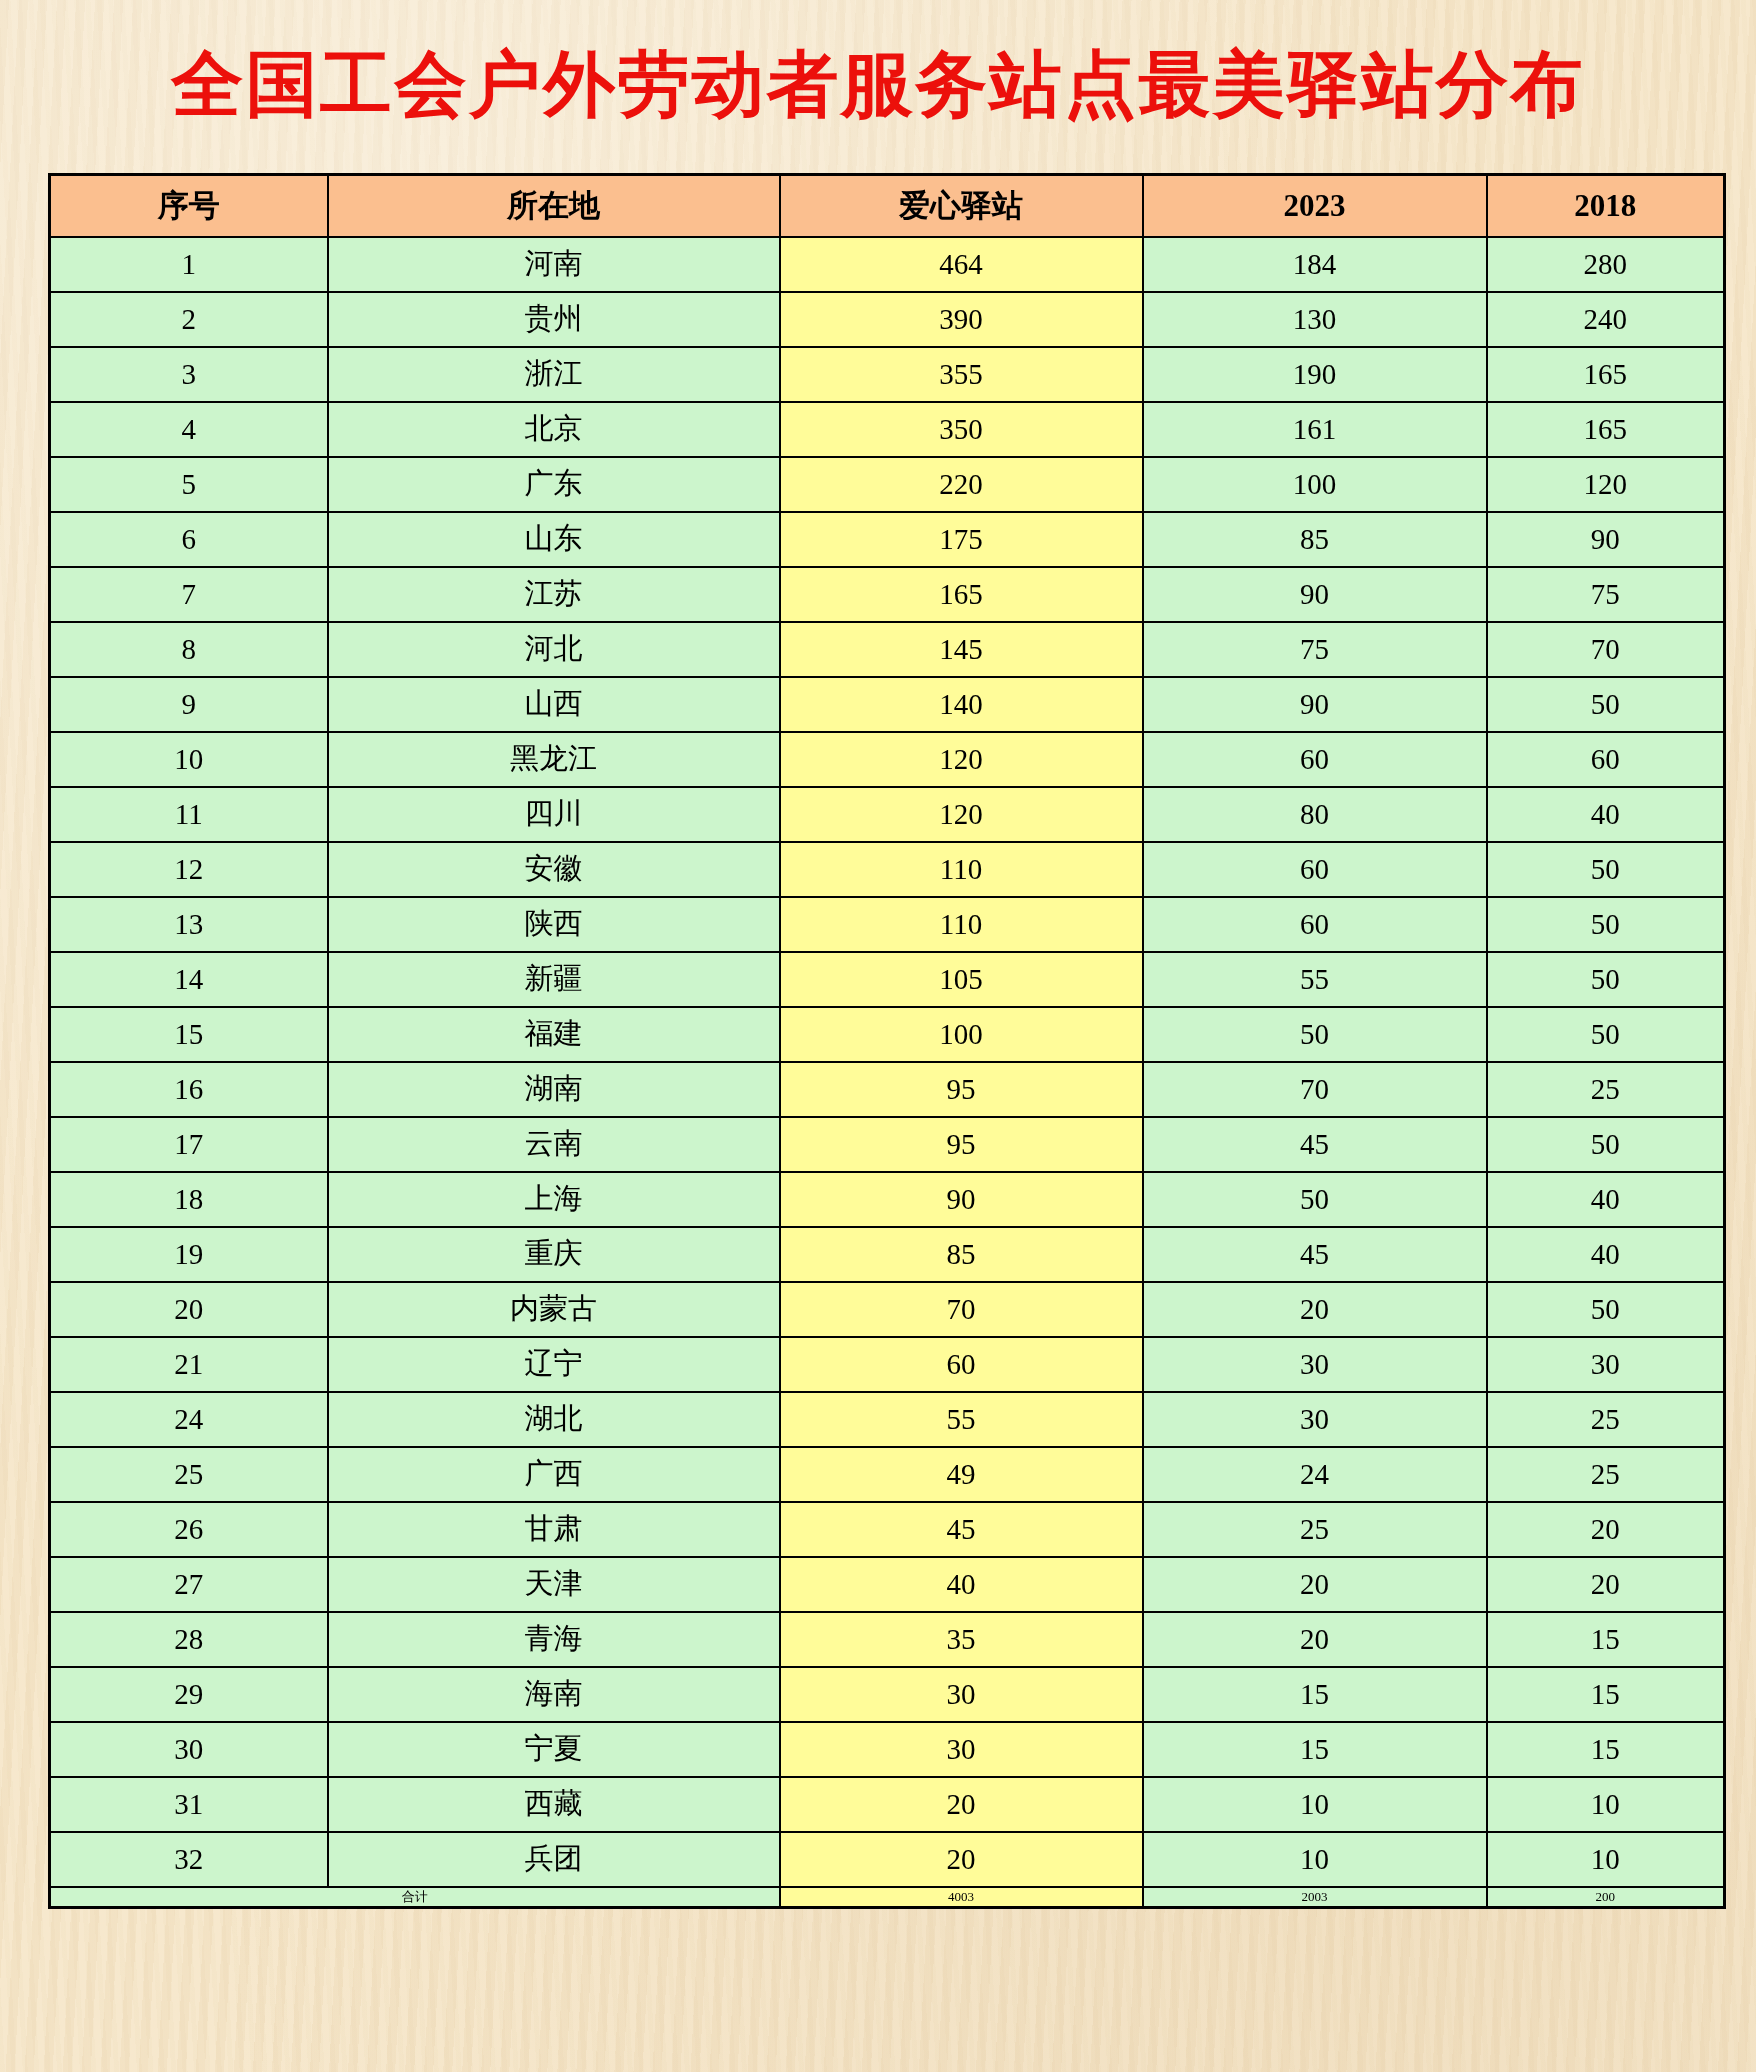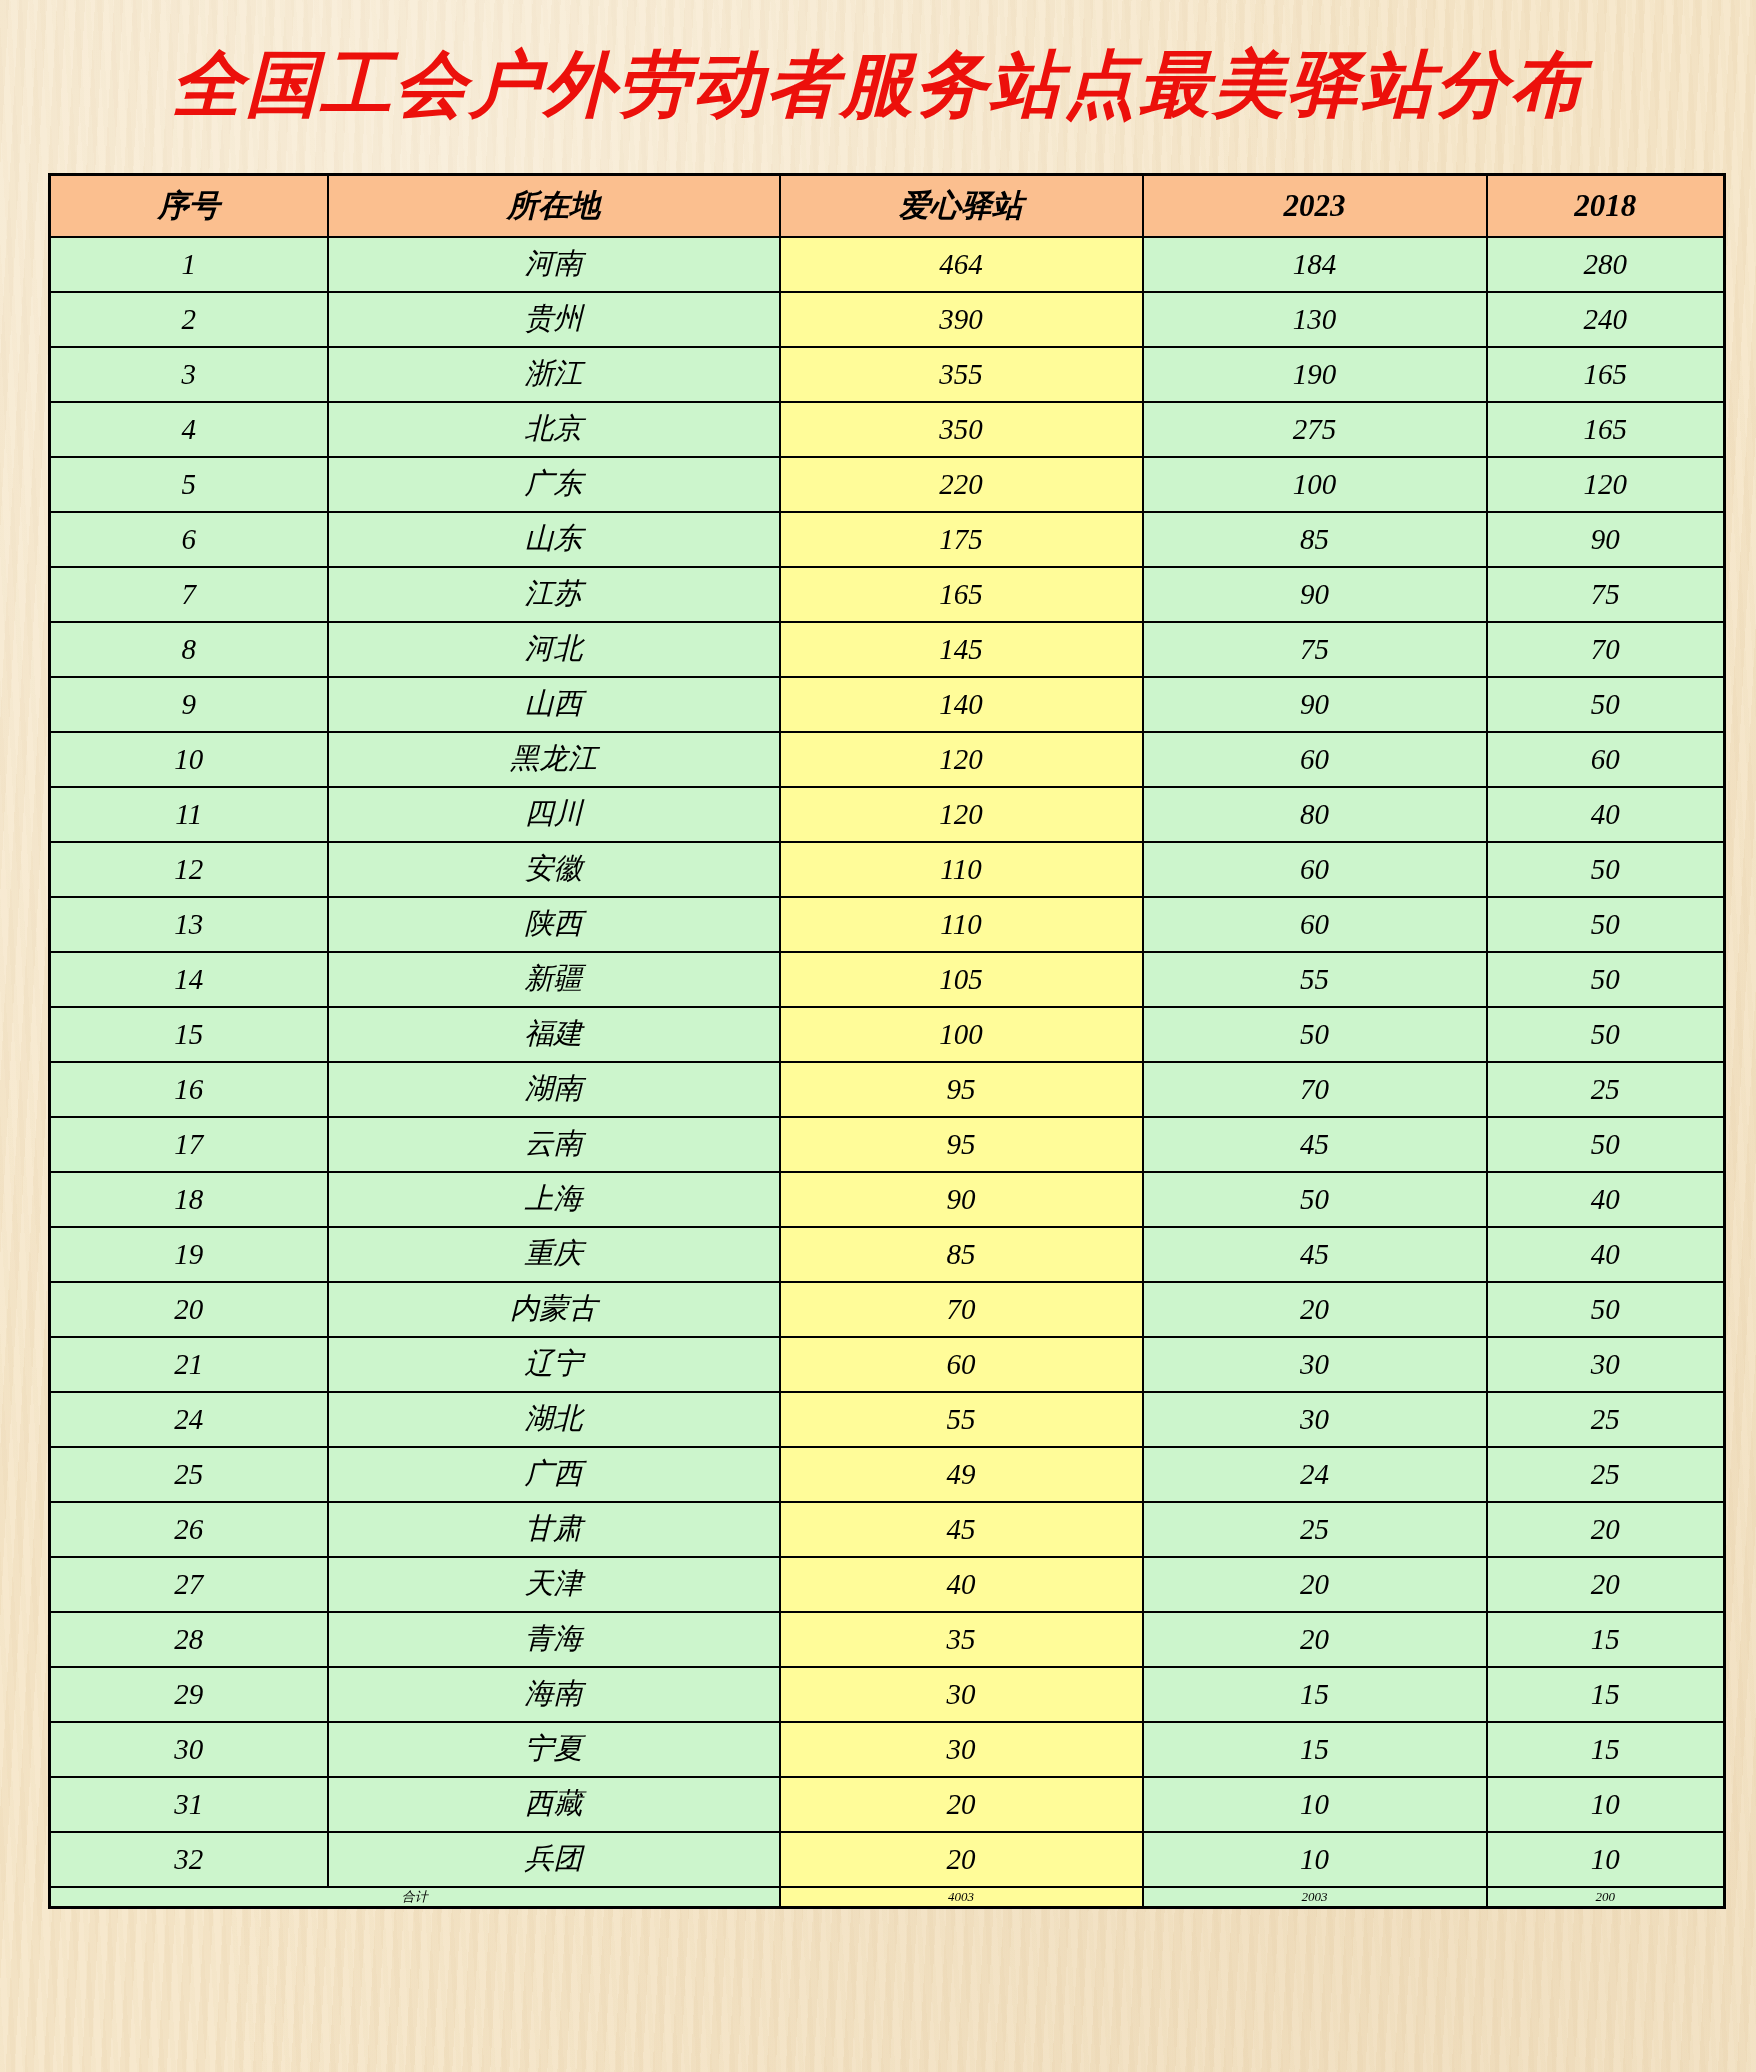--- a/index.html
+++ b/index.html
@@ -12,21 +12,20 @@
     position: relative;
     width: 1756px;
     height: 2072px;
     overflow: hidden;
     background-color: var(--page-bg, #f6e7ca);
     background-image:
       radial-gradient(ellipse at 25% 8%, rgba(255,255,255,0.30), transparent 55%),
       radial-gradient(ellipse at 80% 90%, rgba(216,186,140,0.18), transparent 60%),
       repeating-linear-gradient(93deg, rgba(214,184,142,0.10) 0 9px, rgba(255,255,255,0.06) 9px 19px),
       repeating-linear-gradient(87deg, rgba(226,202,162,0.10) 0 4.9px, transparent 4.9px 11.4px);
-    font-style: italic;
   }
   .title {
     position: absolute;
     top: 28px;
     left: 0;
     width: 100%;
     height: 114px;
     line-height: 114px;
     text-align: center;
     font-size: 72px;
@@ -109,21 +108,21 @@
           <td class="green">3</td>
           <td class="green">浙江</td>
           <td class="yellow">355</td>
           <td class="green">190</td>
           <td class="green">165</td>
         </tr>
         <tr>
           <td class="green">4</td>
           <td class="green">北京</td>
           <td class="yellow">350</td>
-          <td class="green">275</td>
+          <td class="green">161</td>
           <td class="green">165</td>
         </tr>
         <tr>
           <td class="green">5</td>
           <td class="green">广东</td>
           <td class="yellow">220</td>
           <td class="green">100</td>
           <td class="green">120</td>
         </tr>
         <tr>

